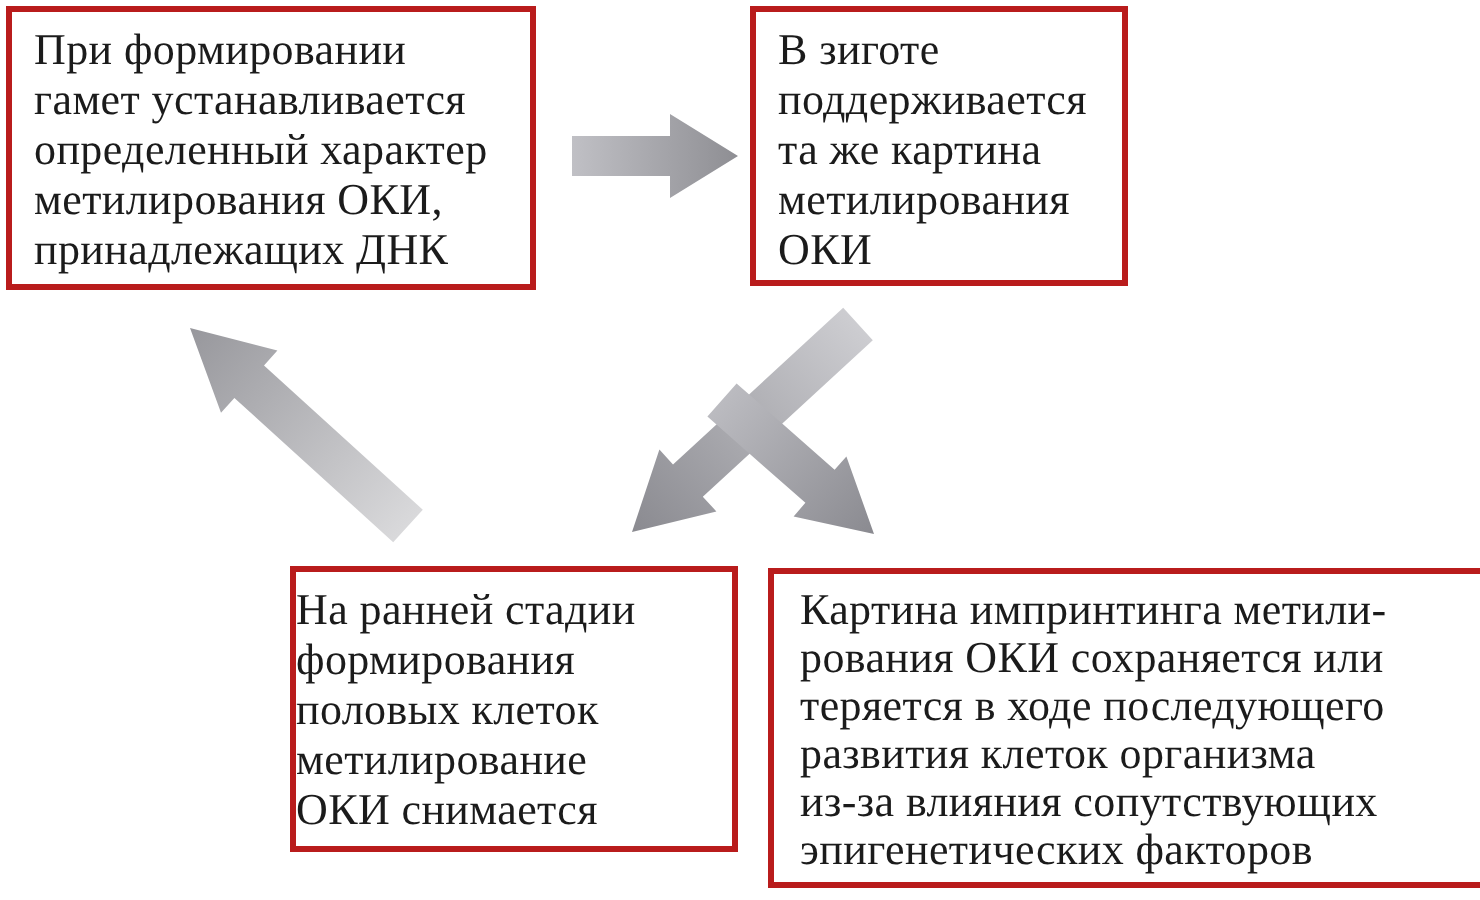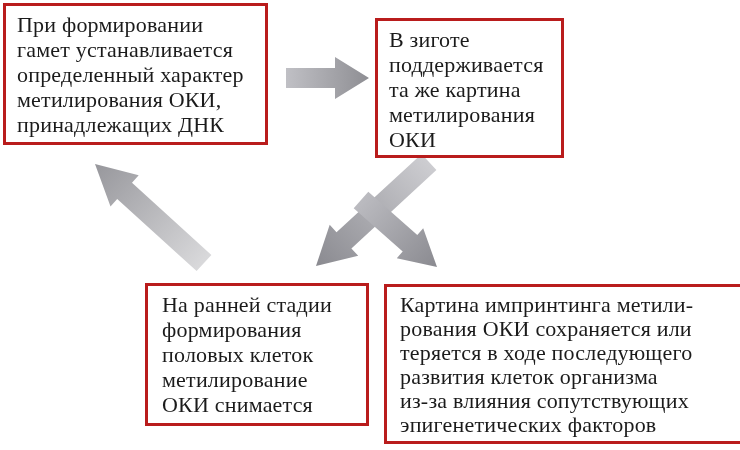--- a/index.html
+++ b/index.html
@@ -28,22 +28,22 @@
     border: 3px solid #b91c1c;
     background: #ffffff;
     color: #1b1b1b;
     font-size: 22px;
     line-height: 25px;
     letter-spacing: 0.2px;
     white-space: pre-line;
     padding: 6px 6px 0 11px;
   }
   .box-gametes    { left: 3px;   top: 3px;   width: 265px; height: 142px; }
-  .box-zygote     { left: 375px; top: 18px;   width: 189px; height: 140px; }
-  .box-germcells  { left: 145px; top: 283px; width: 224px; height: 143px; padding-left: 14px; }
+  .box-zygote     { left: 375px; top: 3px;   width: 189px; height: 140px; }
+  .box-germcells  { left: 145px; top: 283px; width: 224px; height: 143px; padding-left: 0; }
   .box-imprinting { left: 384px; top: 284px; width: 385px; height: 160px; line-height: 24px; padding-left: 13px; }
 </style>
 </head>
 <body>
 
 <div class="canvas">
 
   <svg class="arrow-layer" id="arrow-layer" viewBox="0 0 740 450" xmlns="http://www.w3.org/2000/svg">
       <defs id="arrow-defs">
         <linearGradient id="agrad-0" gradientUnits="userSpaceOnUse" x1="286" y1="78" x2="369" y2="78">

